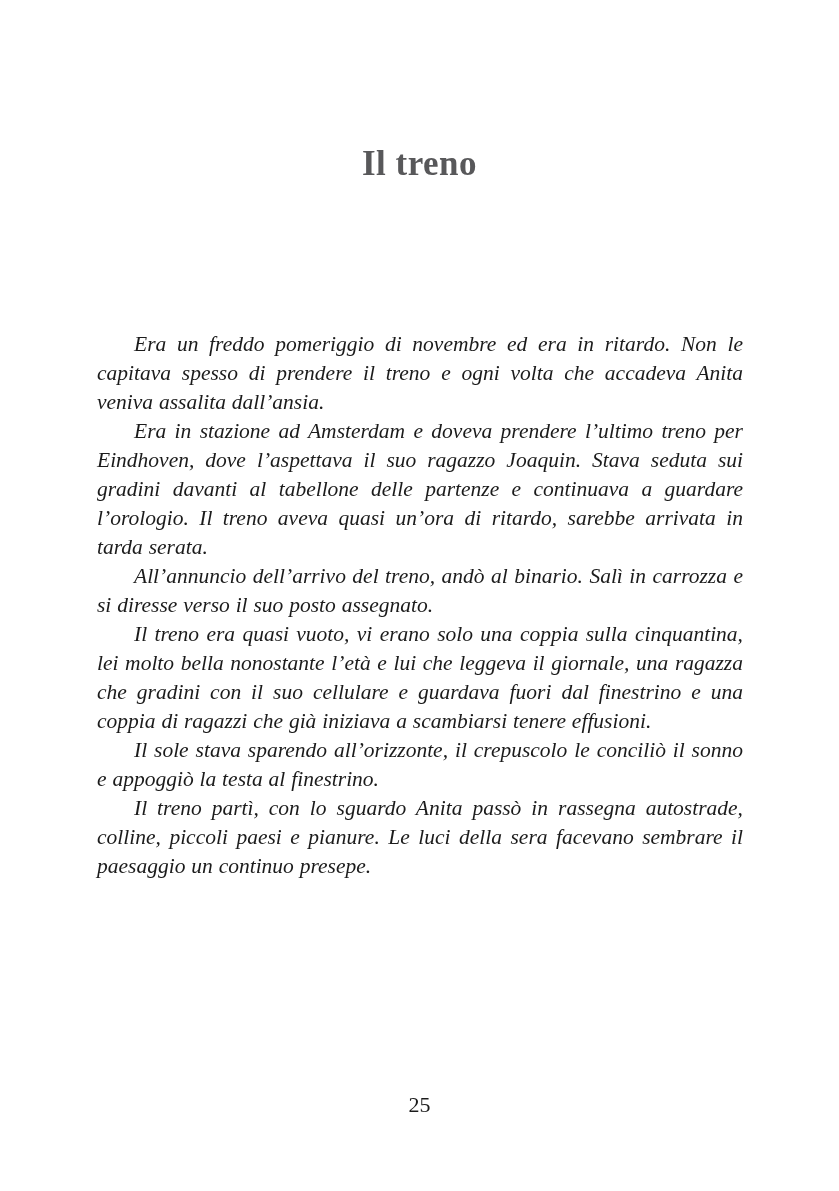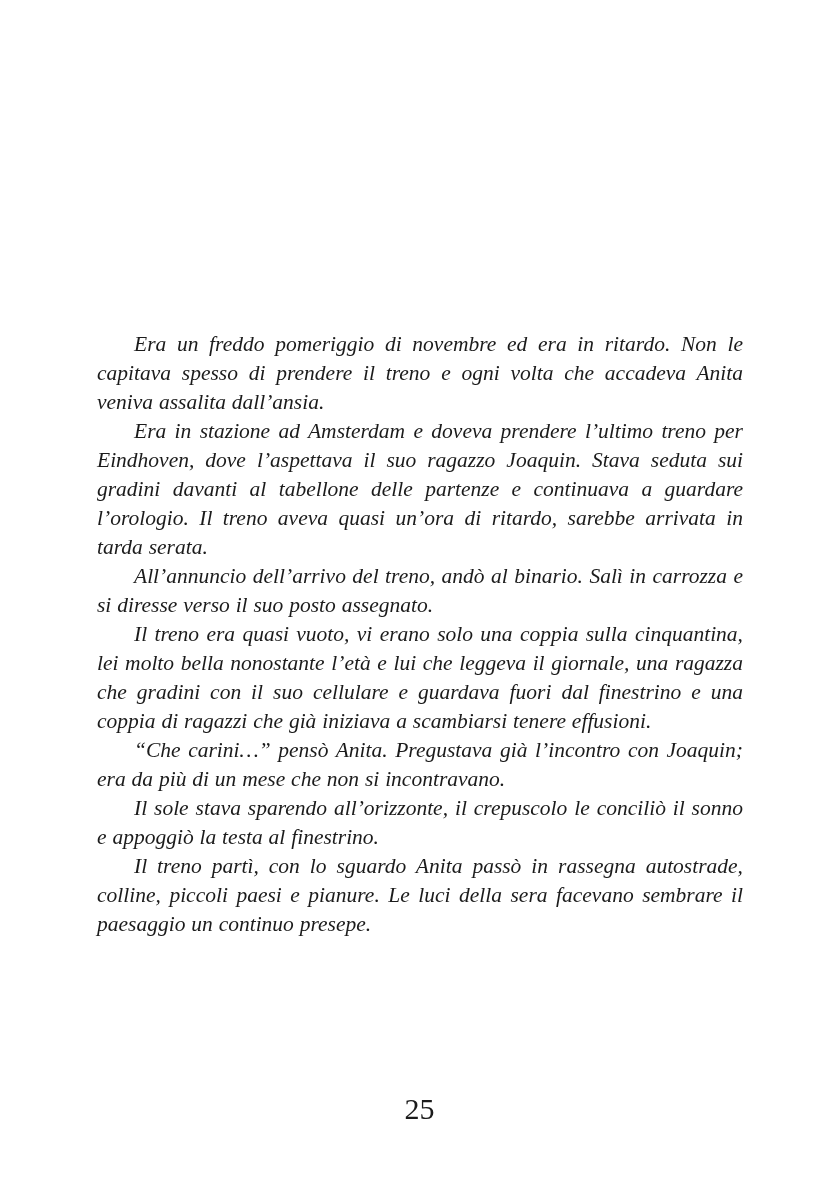--- a/index.html
+++ b/index.html
@@ -44,36 +44,36 @@
     hyphens: auto;
     font-style: italic;
     -webkit-hyphens: auto;
   }
   .page-number {
     position: absolute;
     top: 1092px;
     left: 0;
     right: 0;
     text-align: center;
-    font-size: 30px;
+    font-size: 22px;
     color: #1b1b1b;
     margin: 0;
   }
 </style>
 </head>
 <body>
 
 <div class="book-page">
 
+  <h1 class="chapter-title">Il treno</h1>
 
   <div class="text-block">
     <p>Era un freddo pomeriggio di novembre ed era in ritardo. Non le capitava spesso di prendere il treno e ogni volta che accadeva Anita veniva assalita dall’ansia.</p>
     <p>Era in stazione ad Amsterdam e doveva prendere l’ultimo treno per Eindhoven, dove l’aspettava il suo ragazzo Joaquin. Stava seduta sui gradini davanti al tabellone delle partenze e continuava a guardare l’orologio. Il treno aveva quasi un’ora di ritardo, sarebbe arrivata in tarda serata.</p>
     <p>All’annuncio dell’arrivo del treno, andò al binario. Salì in carrozza e si diresse verso il suo posto assegnato.</p>
     <p>Il treno era quasi vuoto, vi erano solo una coppia sulla cinquantina, lei molto bella nonostante l’età e lui che leggeva il giornale, una ragazza che gradini con il suo cellulare e guardava fuori dal finestrino e una coppia di ragazzi che già iniziava a scambiarsi tenere effusioni.</p>
-    <p>“Che carini…” pensò Anita. Pregustava già l’incontro con Joaquin; era da più di un mese che non si incontravano.</p>
     <p>Il sole stava sparendo all’orizzonte, il crepuscolo le conciliò il sonno e appoggiò la testa al finestrino.</p>
     <p>Il treno partì, con lo sguardo Anita passò in rassegna autostrade, colline, piccoli paesi e pianure. Le luci della sera facevano sembrare il paesaggio un continuo presepe.</p>
   </div>
 
   <div class="page-number">25</div>
 
 </div>
 
 </body></html>

